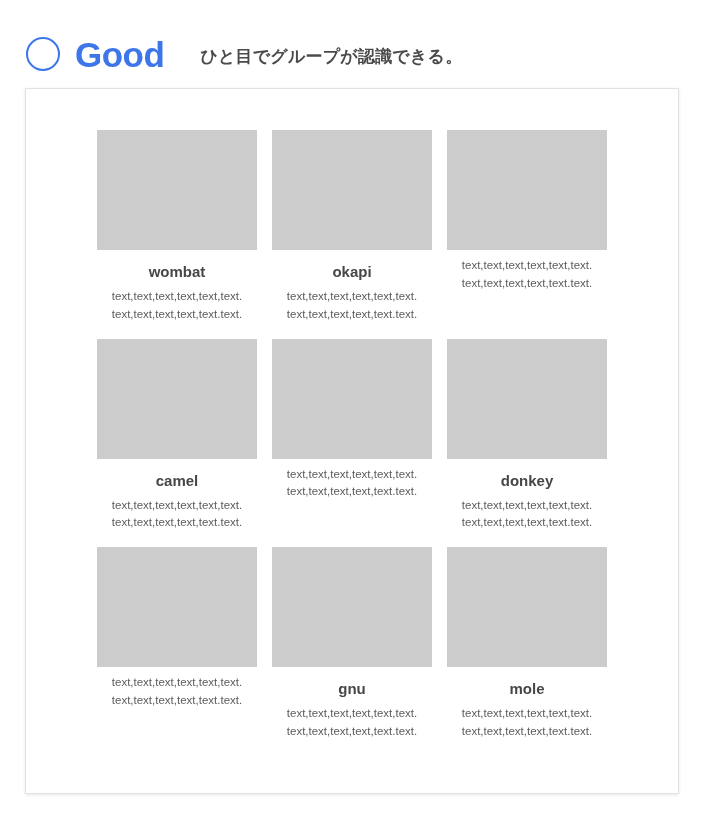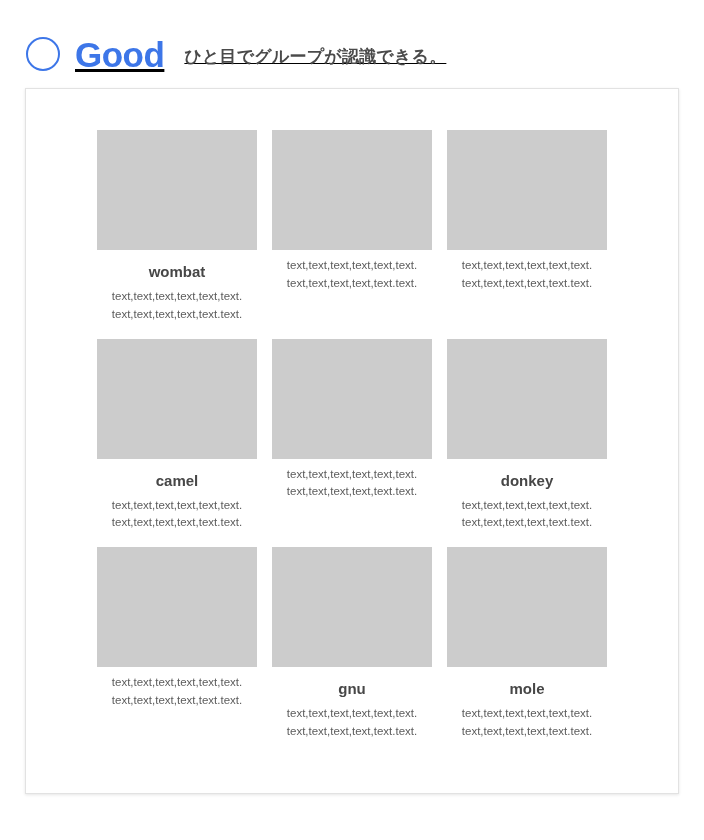--- a/index.html
+++ b/index.html
@@ -16,21 +16,20 @@
   }
 
   
   .header {
     display: flex;
     align-items: center;
     padding: 0 0 0 26px;
     height: 68px;
     box-sizing: border-box;
     margin-top: 20px;
-    text-decoration: underline;
   }
   .status-circle {
     width: 34px;
     height: 34px;
     border-radius: 50%;
     border: 2.5px solid #3d76e8;
     box-sizing: border-box;
     flex: 0 0 auto;
   }
   .header-title {
@@ -38,21 +37,21 @@
     font-weight: bold;
     color: #3d76e8;
     letter-spacing: -0.5px;
     margin-left: 15px;
     line-height: 1;
   }
   .header-subtitle {
     font-size: 17px;
     font-weight: bold;
     color: #4a4a4a;
-    margin-left: 20px;
+    margin-left: 36px;
     letter-spacing: 0.2px;
     line-height: 1;
     padding-top: 4px;
   }
 
   
   .panel {
     position: relative;
     margin: 0 25px 0 25px;
     background: #ffffff;
@@ -118,20 +117,21 @@
       <div class="card-thumb"></div>
       <div class="card-title">wombat</div>
       <div class="card-body">
         <span>text,text,text,text,text,text.</span>
         <span>text,text,text,text,text.text.</span>
       </div>
     </div>
 
     <div class="card">
       <div class="card-thumb"></div>
+      <div class="card-title">okapi</div>
       <div class="card-body">
         <span>text,text,text,text,text,text.</span>
         <span>text,text,text,text,text.text.</span>
       </div>
     </div>
 
     <div class="card">
       <div class="card-thumb"></div>
       <div class="card-body">
         <span>text,text,text,text,text,text.</span>

